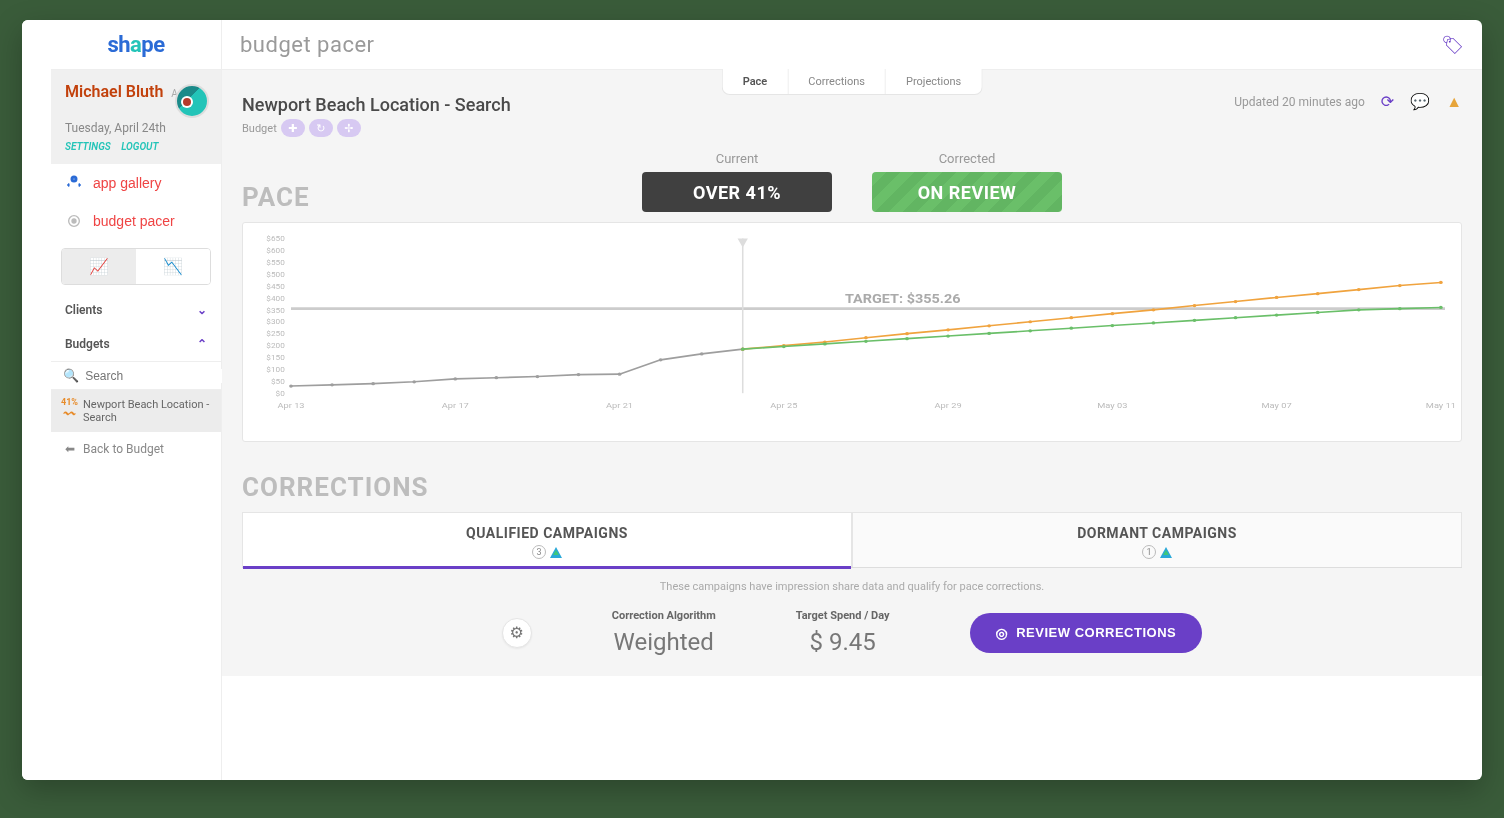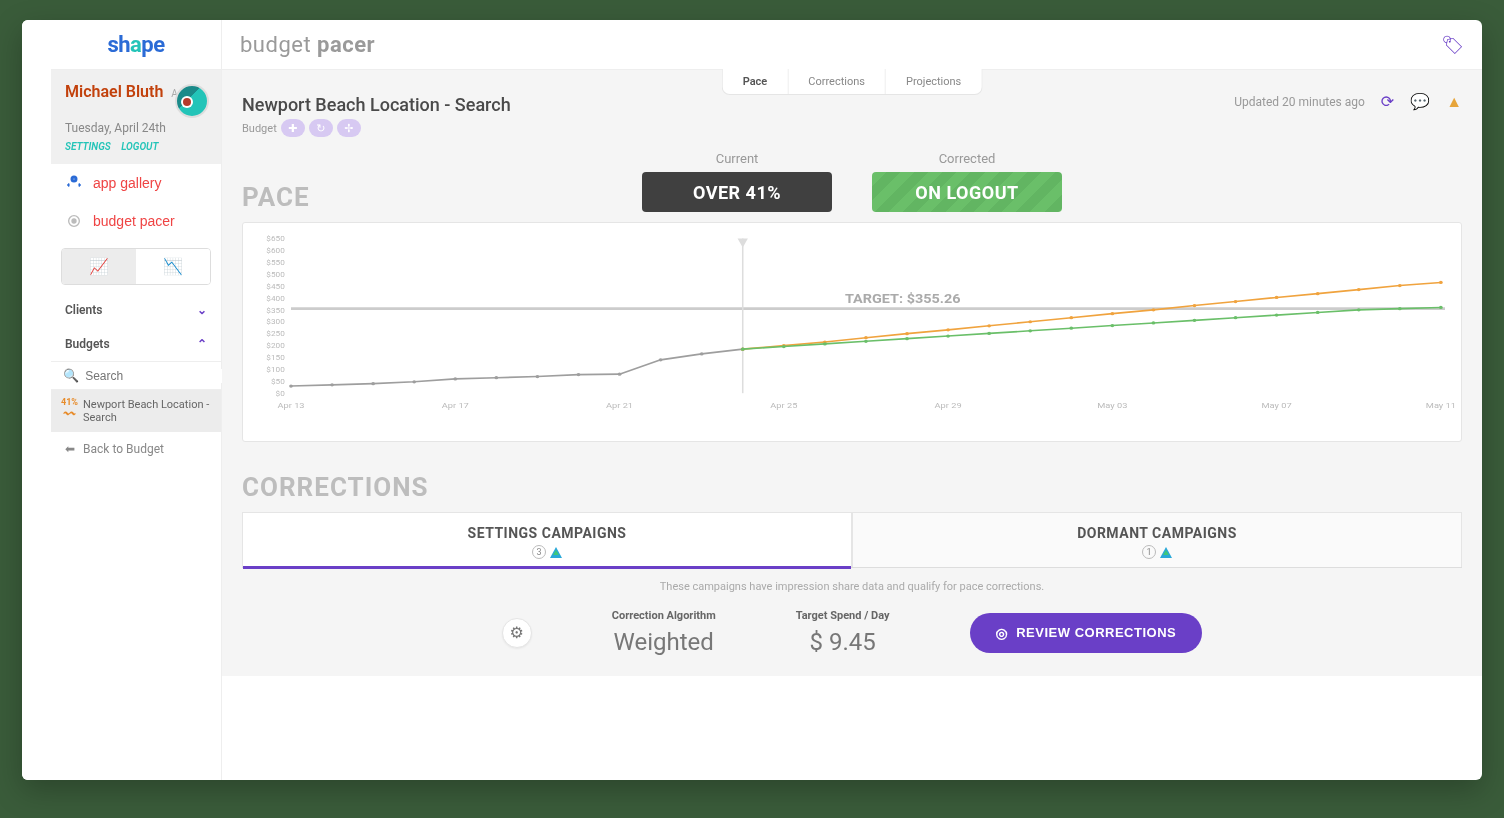--- a/index.html
+++ b/index.html
@@ -38,21 +38,21 @@
   .budget-item { display:flex; align-items:flex-start; gap:5px; padding:8px 10px; background:#ececec; font-size:11px; color:#666; cursor:pointer; }
   .budget-item .pct { font-size:9px; font-weight:700; color:#e78b2a; line-height:1; }
   .budget-item .ico-trend { color:#e78b2a; font-size:12px; }
 
   .back-row { display:flex; align-items:center; gap:8px; padding:10px 14px; font-size:12px; color:#888; cursor:pointer; }
 
   
   .main { flex:1; display:flex; flex-direction:column; overflow:auto; }
   .topbar { height:50px; border-bottom:1px solid #eee; display:flex; align-items:center; padding:0 18px; justify-content:space-between; }
   .brand { font-size:22px; color:#9a9a9a; letter-spacing:.5px; }
-  .brand .b1 { font-weight:400; } .brand .b2 { font-weight:700; }
+  .brand .b1 { font-weight:400; } .brand .b2 { font-weight:400; }
   .tag-ico { color:#6a3fc7; font-size:18px; }
 
   .subhead { background:#f5f5f5; padding:14px 20px 8px; position:relative; }
   .tabs { position:absolute; top:-1px; left:50%; transform:translateX(-50%); background:#fff; border:1px solid #e5e5e5; border-top:none; border-radius:0 0 8px 8px; display:flex; overflow:hidden; }
   .tabs .tab { padding:6px 20px; font-size:11px; color:#888; cursor:pointer; border-right:1px solid #eee; }
   .tabs .tab:last-child { border-right:none; }
   .tabs .tab.active { color:#555; font-weight:600; }
 
   .subhead h2 { font-size:18px; color:#4a4a4a; font-weight:500; margin-top:10px; }
   .budget-pills { display:flex; align-items:center; gap:4px; margin-top:4px; font-size:11px; color:#999; }
@@ -204,21 +204,21 @@
 
     <div class="content">
       <div class="pace-head">
         <div class="pace-title">PACE</div>
         <div class="status-col">
           <div class="lbl">Current</div>
           <div class="status-badge orange">OVER 41%</div>
         </div>
         <div class="status-col">
           <div class="lbl">Corrected</div>
-          <div class="status-badge green">ON LOGOUT</div>
+          <div class="status-badge green">ON REVIEW</div>
         </div>
         <div class="spacer-right"></div>
       </div>
 
       <div class="chart-card">
         <svg id="chart-svg" width="100%" height="100%" viewBox="0 0 1120 200" preserveAspectRatio="none" overflow="visible">
             <text x="-6" y="181" font-size="8" fill="#bbb" text-anchor="end">$0</text>
             <text x="-6" y="167.76923076923077" font-size="8" fill="#bbb" text-anchor="end">$50</text>
             <text x="-6" y="154.53846153846155" font-size="8" fill="#bbb" text-anchor="end">$100</text>
             <text x="-6" y="141.30769230769232" font-size="8" fill="#bbb" text-anchor="end">$150</text>
@@ -295,21 +295,21 @@
             <text x="797.1428571428571" y="194" font-size="9" fill="#bbb" text-anchor="middle">May 03</text>
             <text x="956.5714285714286" y="194" font-size="9" fill="#bbb" text-anchor="middle">May 07</text>
             <text x="1116" y="194" font-size="9" fill="#bbb" text-anchor="middle">May 11</text>
           </svg>
       </div>
 
       <div class="section-title">CORRECTIONS</div>
 
       <div class="camp-tabs">
         <div class="camp-tab active">
-          <h4>SETTINGS CAMPAIGNS</h4>
+          <h4>QUALIFIED CAMPAIGNS</h4>
           <div class="sub">
             <span class="circ">3</span>
             <span class="tri"></span>
           </div>
         </div>
         <div class="camp-tab">
           <h4>DORMANT CAMPAIGNS</h4>
           <div class="sub">
             <span class="circ">1</span>
             <span class="tri"></span>

